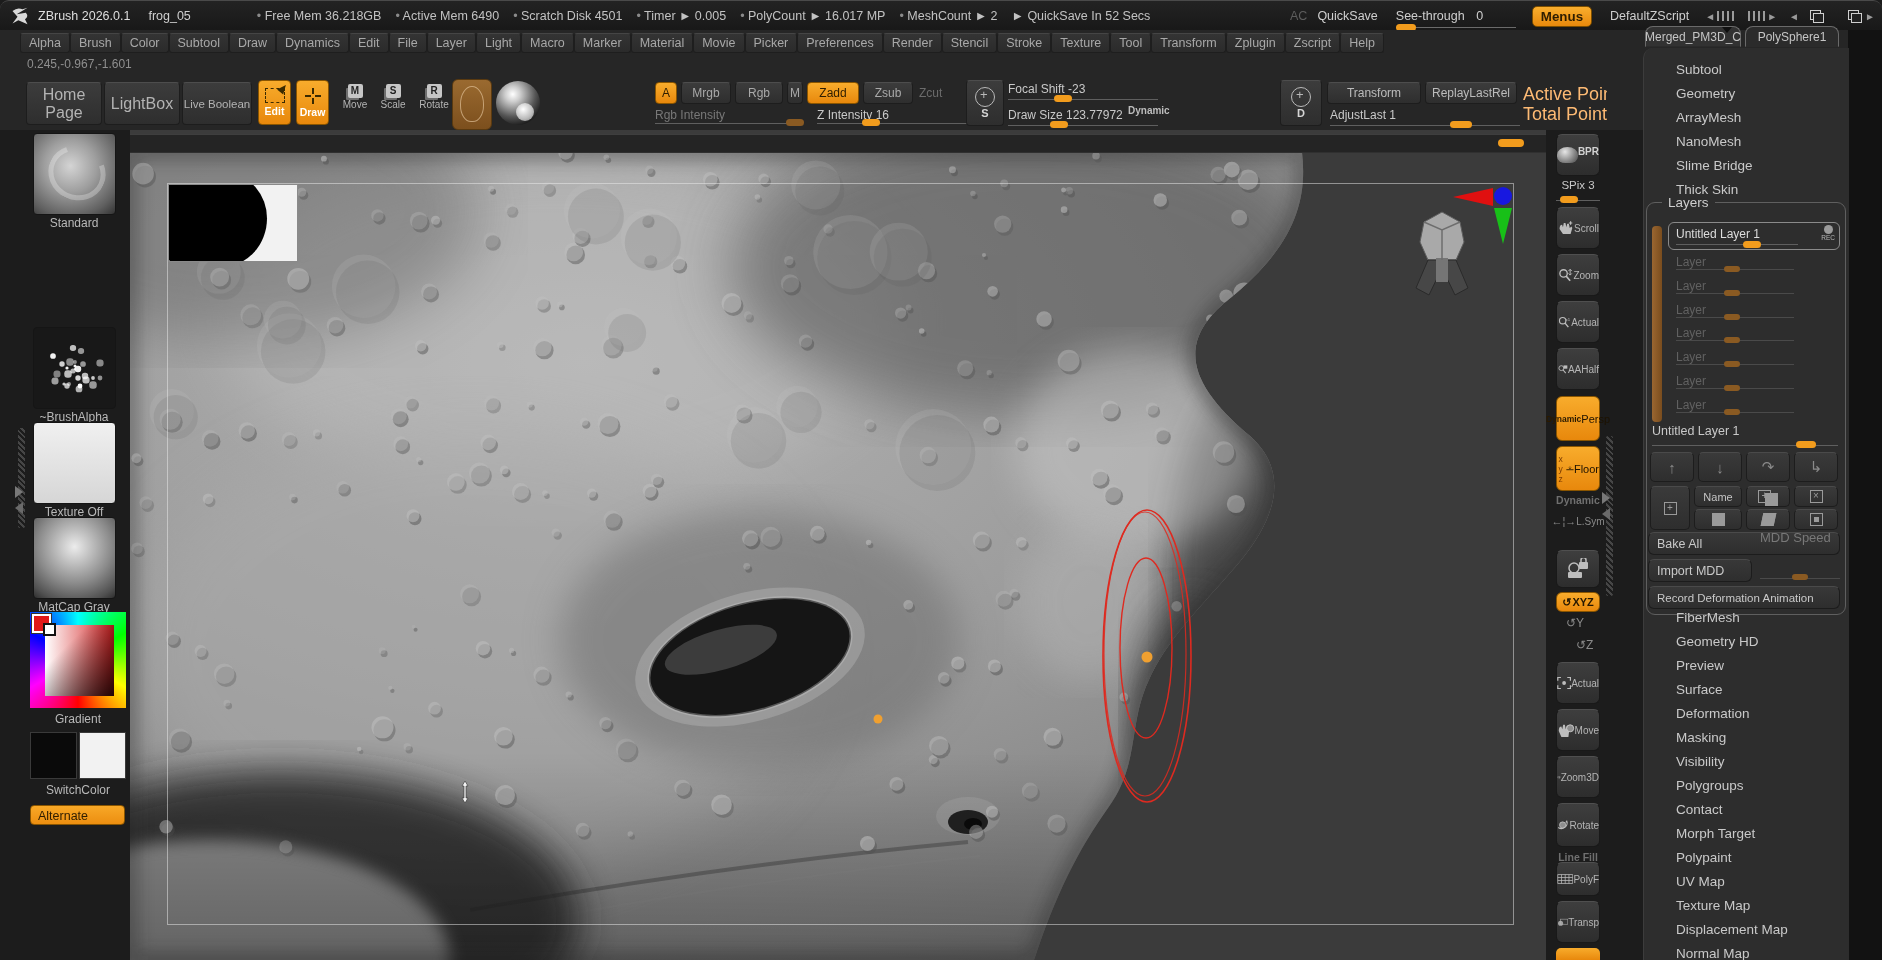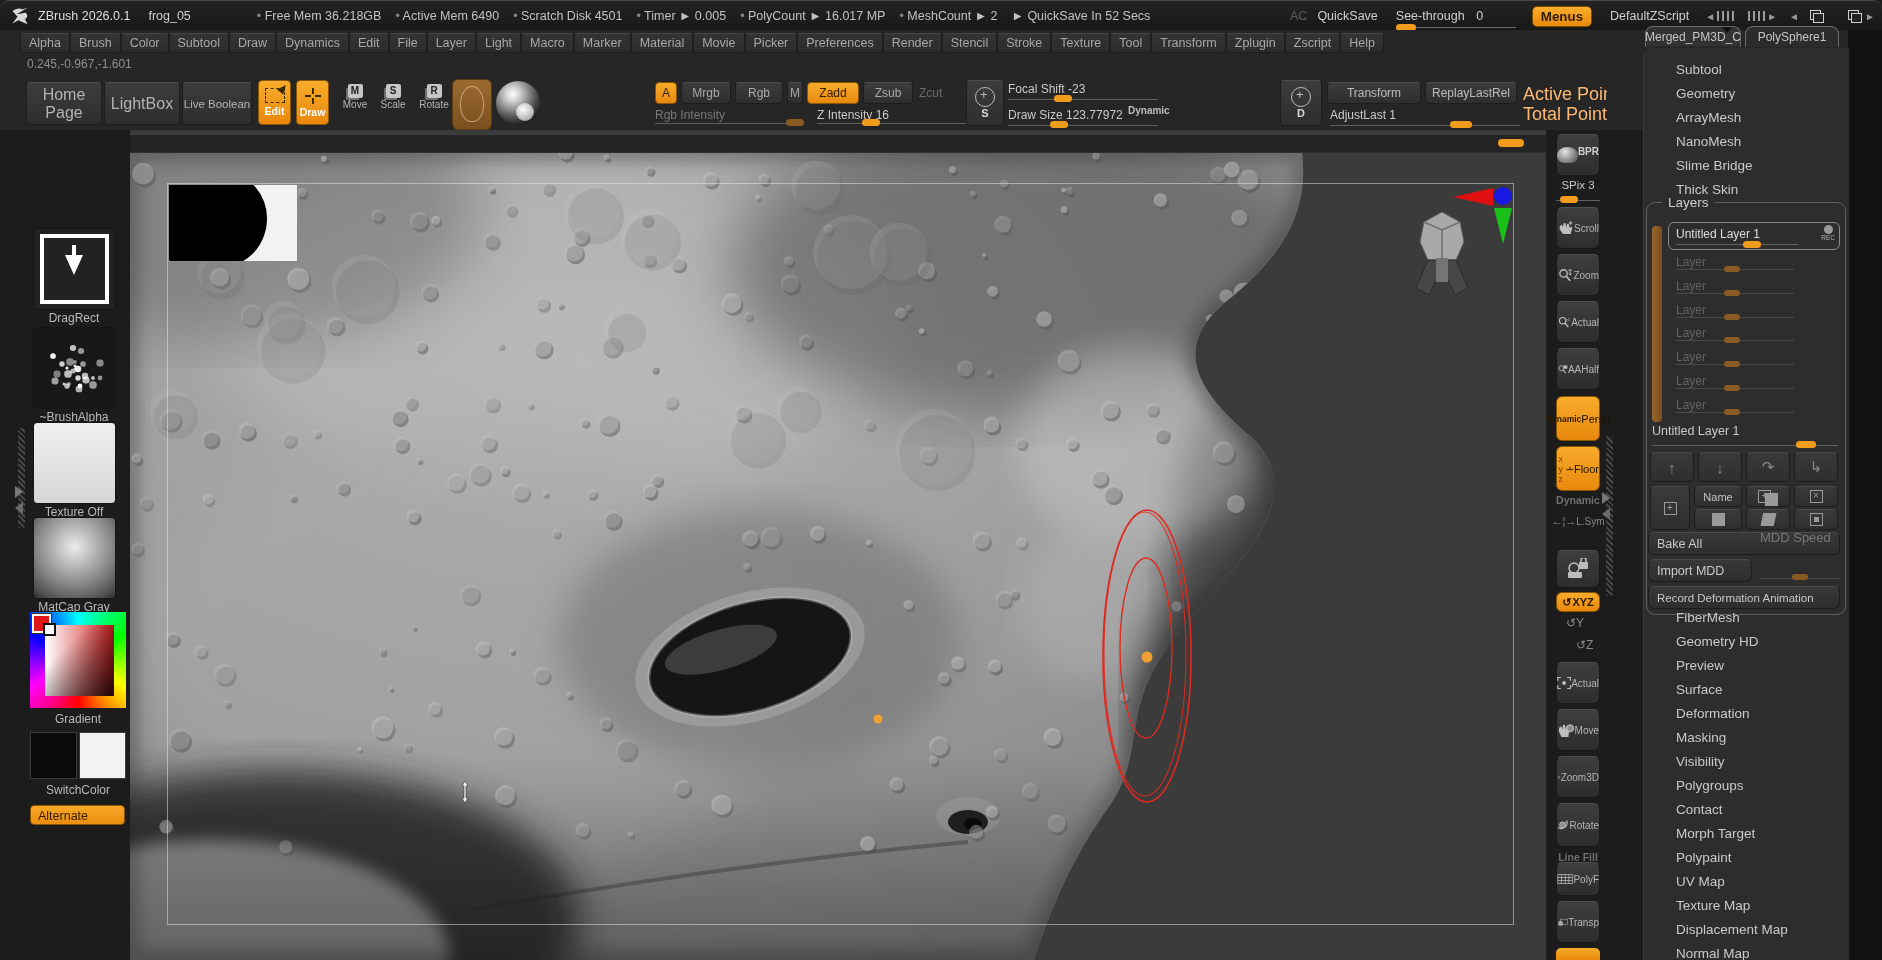--- a/index.html
+++ b/index.html
@@ -297,27 +297,25 @@
     <span class="ltr">D</span>
   </button>
   <button class="b small abs" style="left:1327px;top:82px;width:94px;color:#bcbcbc;">Transform</button>
   <button class="b small abs" style="left:1425px;top:82px;width:92px;color:#bcbcbc;">ReplayLastRel</button>
   <span class="sl-lab" style="left:1330px;top:108px;">AdjustLast 1</span>
   <span class="trk abs" style="left:1330px;top:125px;width:190px;"></span>
   <span class="kn abs" style="left:1450px;top:121px;width:22px;"></span>
   <span class="ptslab" style="left:1523px;top:84px;">Active Points (</span>
   <span class="ptslab" style="left:1523px;top:104px;">Total Points C</span>
 
-  <div class="shelf-item" style="top:228px;">
-    <div class="thumb" id="th-dragrect">
-        <span class="sq"></span>
-        <span class="stem"></span>
-        <span class="arr"></span>
+  <div class="shelf-item" style="top:133px;">
+    <div class="thumb" id="th-standard">
+        <span class="swirl"></span>
       </div>
-    <div class="thumb-lab">DragRect</div>
+    <div class="thumb-lab">Standard</div>
   </div>
   <div class="shelf-item" style="top:327px;">
     <div class="thumb" id="th-alpha">
         <span class="dots" id="alphaDots" style="box-shadow: rgba(255, 255, 255, 0.54) 6px -18px 0px 2.1px, rgba(255, 255, 255, 0.58) -20px 12px 0px 2.5px, rgba(255, 255, 255, 0.75) -11px 15px 0px 0.6px, rgba(255, 255, 255, 0.55) 8px -5px 0px 1.8px, rgba(255, 255, 255, 0.5) 0px -7px 0px 0.9px, rgba(255, 255, 255, 0.71) -8px 17px 0px 1.7px, rgba(255, 255, 255, 0.67) 4px 20px 0px 2.3px, rgba(255, 255, 255, 0.83) 3px 9px 0px 1.7px, rgba(255, 255, 255, 0.71) 11px 11px 0px 2.6px, rgba(255, 255, 255, 0.94) -22px -13px 0px 1.8px, rgba(255, 255, 255, 0.95) 0px -3px 0px 0.5px, rgba(255, 255, 255, 0.49) -5px -7px 0px 2.7px, rgba(255, 255, 255, 0.49) 25px -6px 0px 2.6px, rgba(255, 255, 255, 0.71) 10px 7px 0px 2.2px, rgba(255, 255, 255, 0.79) -13px -5px 0px 1.7px, rgba(255, 255, 255, 0.72) -2px -21px 0px 2.1px, rgba(255, 255, 255, 0.71) -7px 5px 0px 2.7px, rgba(255, 255, 255, 0.56) 18px 16px 0px 2.7px, rgba(255, 255, 255, 0.68) -2px 2px 0px 1.6px, rgba(255, 255, 255, 0.99) 5px 17px 0px 1.4px, rgba(255, 255, 255, 0.45) -18px 5px 0px 2.5px, rgba(255, 255, 255, 0.94) -8px -1px 0px 0.6px, rgba(255, 255, 255, 0.77) 18px 9px 0px 0.9px, rgba(255, 255, 255, 0.52) 25px 9px 0px 1.4px, rgba(255, 255, 255, 0.52) -6px 15px 0px 1px, rgba(255, 255, 255, 0.92) 3px 0px 0px 2.2px;"></span>
       </div>
     <div class="thumb-lab">~BrushAlpha</div>
   </div>
   <div class="shelf-item" style="top:517px;">
     <div class="thumb" id="th-matcap"></div>
     <div class="thumb-lab">MatCap Gray</div>

